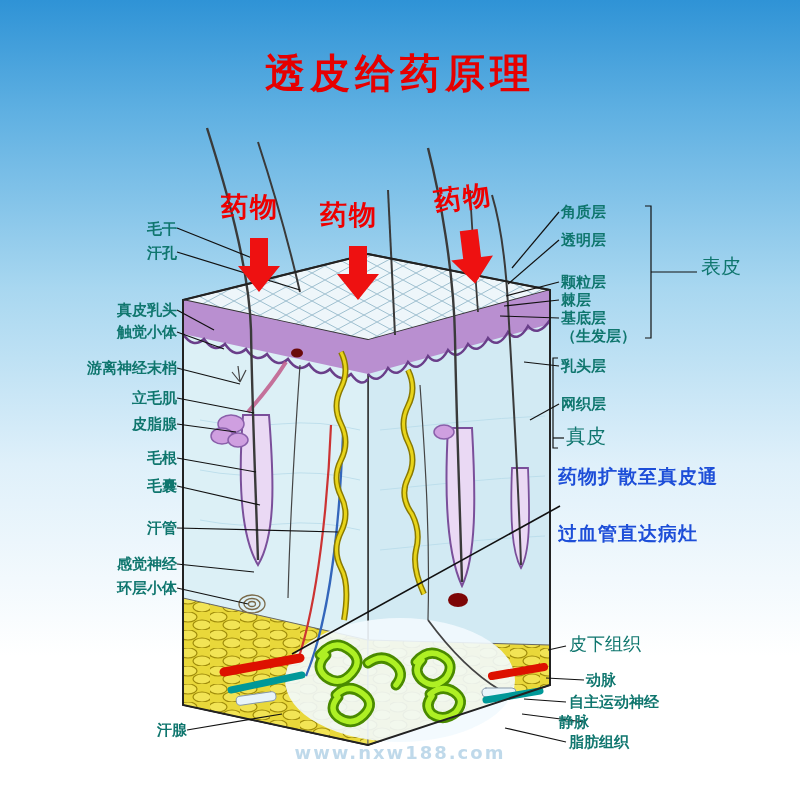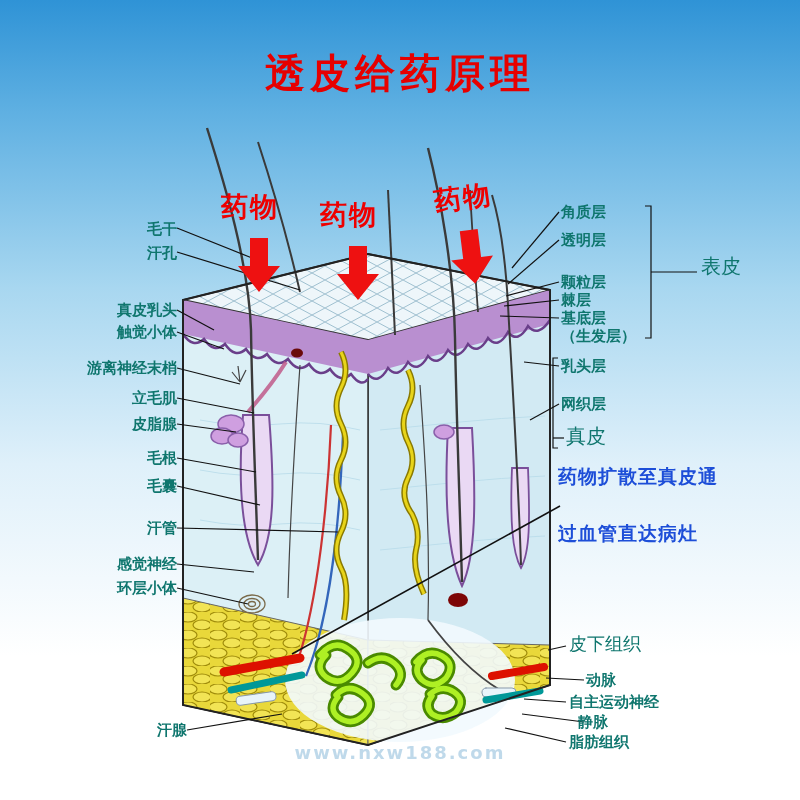--- a/index.html
+++ b/index.html
@@ -208,18 +208,18 @@
 
   <div class="lbl grp" style="left:701px;top:257px;">表皮</div>
   <div class="lbl grp" style="left:566px;top:427px;">真皮</div>
   <div class="lbl grp-sub" style="left:569px;top:635px;">皮下组织</div>
 
   <div class="red-note" style="left:558px;top:464px;">药物扩散至真皮通</div>
   <div class="red-note" style="left:558px;top:501px;margin-top:20px;">过血管直达病灶</div>
 
   <div class="lbl" style="left:586px;top:671px;">动脉</div>
   <div class="lbl" style="left:569px;top:693px;">自主运动神经</div>
-  <div class="lbl" style="left:578px;top:713px;">静脉</div>
+  <div class="lbl" style="left:559px;top:713px;">静脉</div>
   <div class="lbl" style="left:569px;top:733px;">脂肪组织</div>
 
   <div class="watermark">www.nxw188.com</div>
 
 </div>
 
 </body></html>

